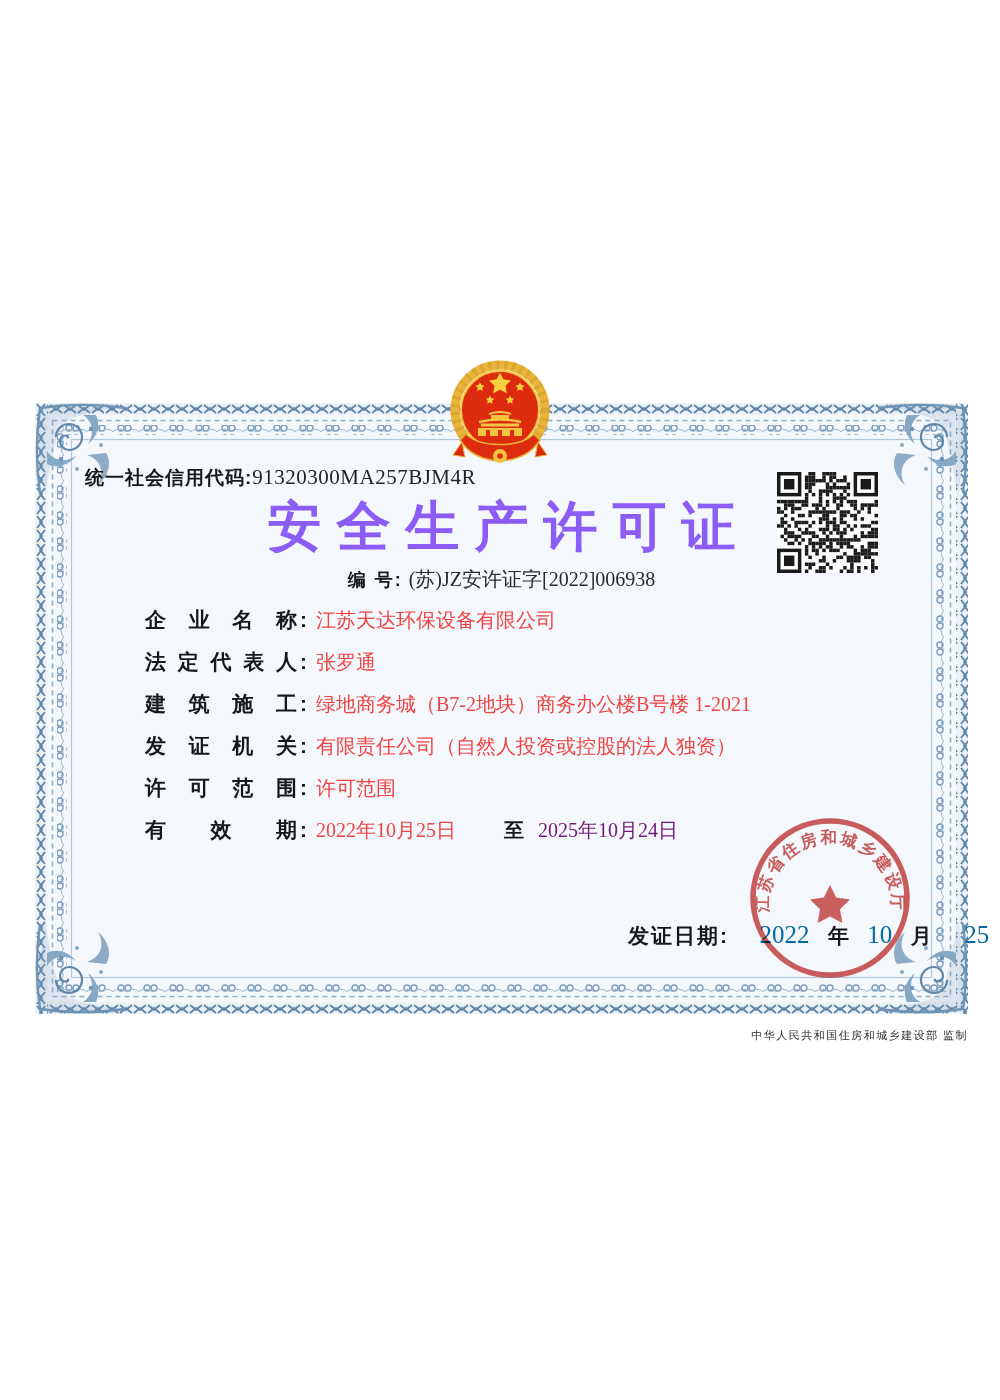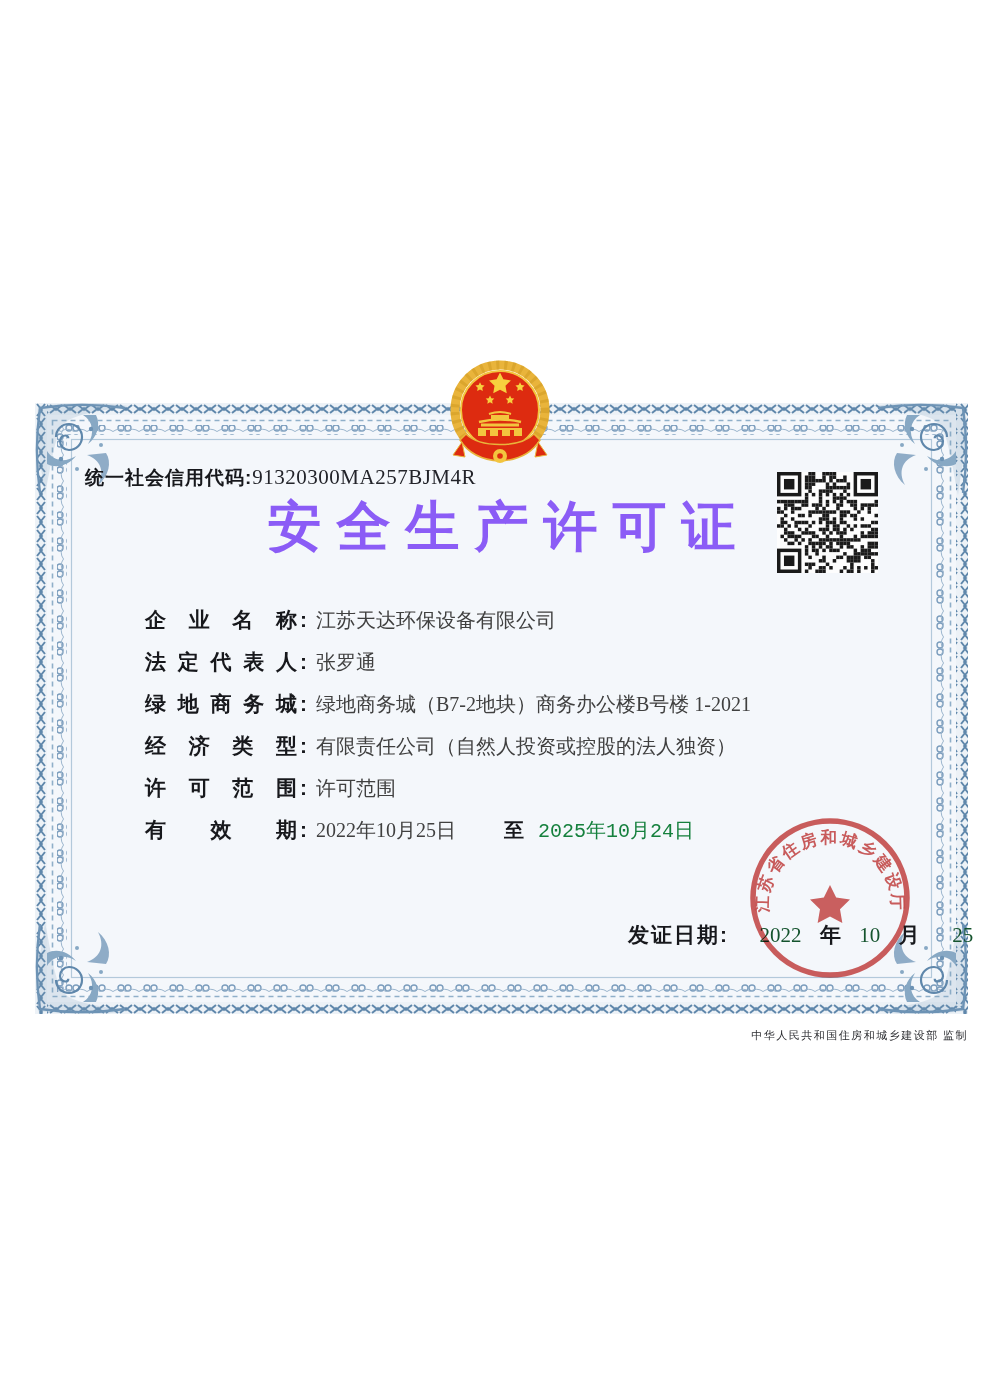--- a/index.html
+++ b/index.html
@@ -21,29 +21,29 @@
 
   .serial-line { position:absolute; left:0; right:0; top:163px; text-align:center; z-index:3; white-space:nowrap; }
   .serial-label { font-size:18px; font-weight:bold; color:#17181c; letter-spacing:2px; }
   .serial-value { font-family:"Liberation Serif", serif; font-size:20px; color:#2a2b31; margin-left:6px; }
 
   .fields { position:absolute; left:110px; top:196px; z-index:3; }
   .frow { display:flex; align-items:center; height:42px; white-space:nowrap; }
   .flabel { display:block; width:152px; font-size:21px; font-weight:bold; color:#17181c;
             text-align:justify; text-align-last:justify; text-justify:inter-character; }
   .fcolon { font-size:21px; font-weight:bold; color:#17181c; margin-left:3px; }
-  .fvalue { font-family:"Liberation Serif", serif; font-size:20px; color:#404040; margin-left:9px;text-align:center; }
+  .fvalue { font-family:"Liberation Serif", serif; font-size:20px; color:#ef4444; margin-left:9px;text-align:center; }
   .fto    { font-size:20px; font-weight:bold; color:#17181c; margin-left:48px; }
-  .fvalue2{ font-family:Liberation Mono, monospace; font-size:20px; color:#15803d; margin-left:14px; }
+  .fvalue2{ font-family:Liberation Serif, serif; font-size:20px; color:#701a75; margin-left:14px; }
 
   .issuer-row { position:absolute; left:593px; top:474px; z-index:3; white-space:nowrap; }
   .date-row   { position:absolute; left:593px; top:518px; z-index:3; white-space:nowrap; }
   .blabel { font-size:21px; font-weight:bold; color:#17181c; letter-spacing:2px; }
   .bvalue { font-family:"Liberation Serif", serif; font-size:20px; color:#3a3b40; margin-left:5px; }
-  .dnum  { font-family:"Liberation Serif", serif; font-size:21px; color:#14532d; }
+  .dnum  { font-family:"Liberation Serif", serif; font-size:25px; color:#0369a1; }
   .dunit { font-size:21px; font-weight:bold; color:#17181c; }
   .ml26{margin-left:26px;} .ml14{margin-left:14px;} .ml12{margin-left:28px;}
 
   .emblem { position:absolute; left:448px; top:356px; width:104px; height:124px; z-index:5; }
   .qr { position:absolute; left:777px; top:472px; width:101px; height:101px; z-index:4; background:#fdfdfd; }
   .stamp { position:absolute; left:744px; top:812px; width:172px; height:172px; z-index:6;
            mix-blend-mode:multiply; opacity:0.92; }
 
   .maker-note { position:absolute; right:32px; top:1028px; z-index:3;
                 font-family:"Liberation Serif", serif; font-size:11px; color:#2b2c30;
@@ -112,39 +112,42 @@
       <use href="#cnr" transform="translate(0,611) scale(1,-1)"></use>
       <use href="#cnr" transform="translate(933,611) scale(-1,-1)"></use>
     </svg>
 
     <div class="credit-line">
       <span class="credit-label">统一社会信用代码:</span><span class="credit-value">91320300MA257BJM4R</span>
     </div>
 
     <div class="cert-title">安全生产许可证</div>
 
+    <div class="serial-line">
+      <span class="serial-label">编 号:</span><span class="serial-value">(苏)JZ安许证字[2022]006938</span>
+    </div>
 
     <div class="fields">
       <div class="frow">
         <span class="flabel">企业名称</span>
           <span class="fcolon">:</span>
         <span class="fvalue">江苏天达环保设备有限公司</span>
       </div>
       <div class="frow">
         <span class="flabel">法定代表人</span>
           <span class="fcolon">:</span>
         <span class="fvalue">张罗通</span>
       </div>
       <div class="frow">
-        <span class="flabel">绿地商务城</span>
+        <span class="flabel">建筑施工</span>
           <span class="fcolon">:</span>
         <span class="fvalue">绿地商务城（B7-2地块）商务办公楼B号楼 1-2021</span>
       </div>
       <div class="frow">
-        <span class="flabel">经济类型</span>
+        <span class="flabel">发证机关</span>
           <span class="fcolon">:</span>
         <span class="fvalue">有限责任公司（自然人投资或控股的法人独资）</span>
       </div>
       <div class="frow">
         <span class="flabel">许可范围</span>
           <span class="fcolon">:</span>
         <span class="fvalue">许可范围</span>
       </div>
       <div class="frow">
         <span class="flabel">有效期</span>

